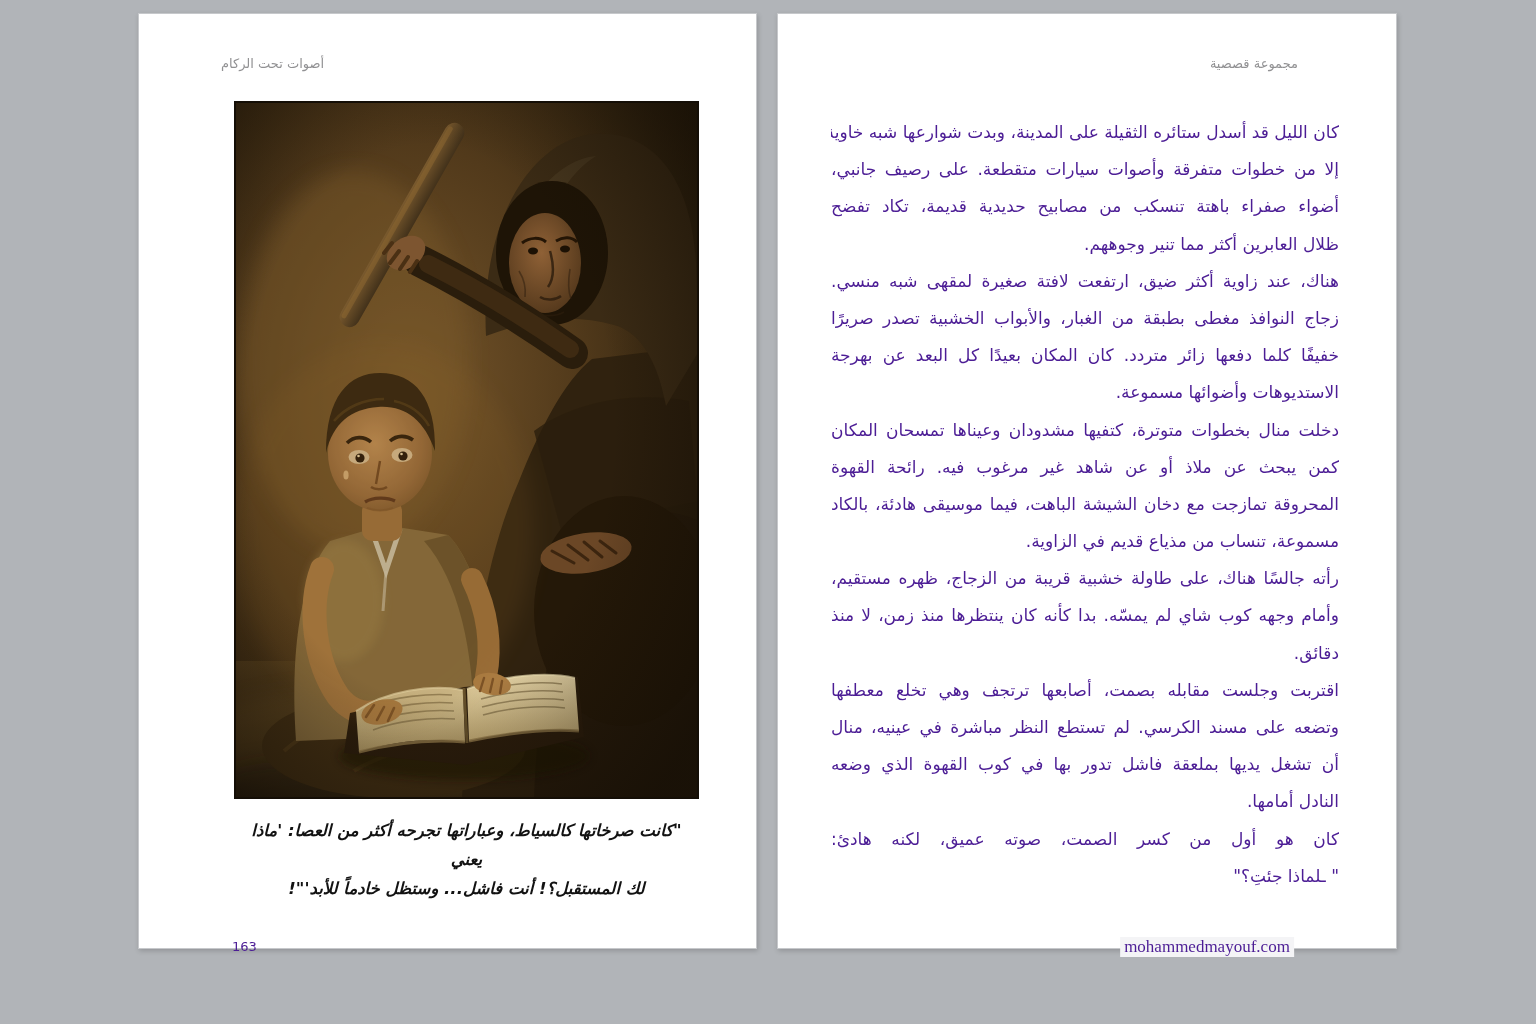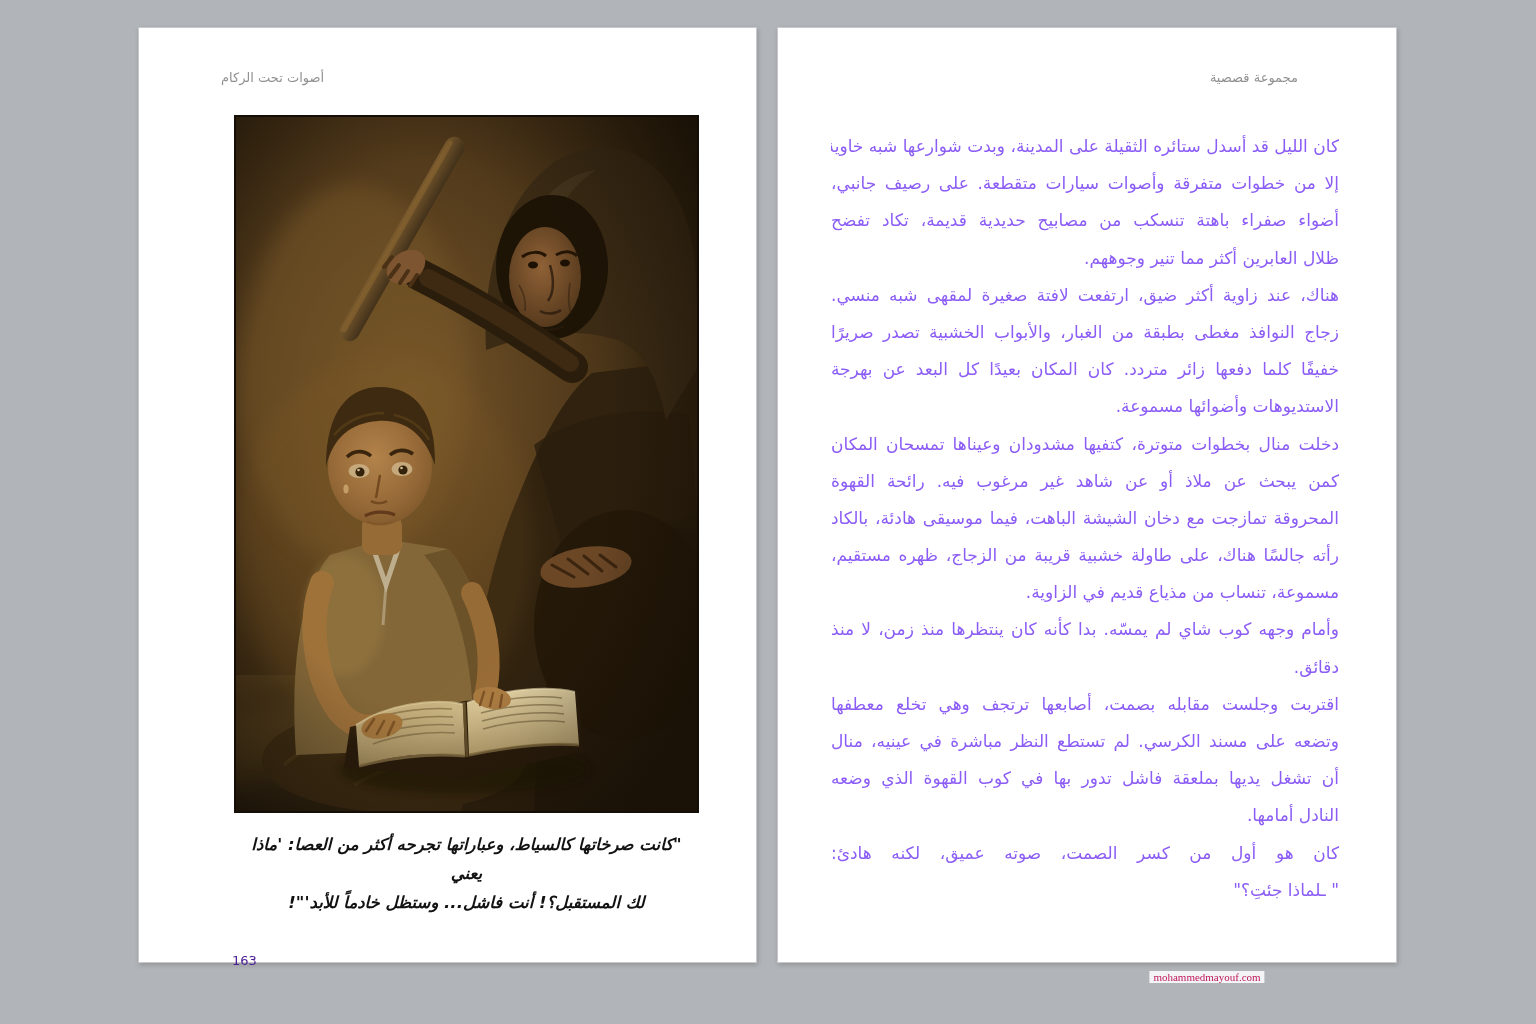--- a/index.html
+++ b/index.html
@@ -2,21 +2,21 @@
 <html><head>
 <meta charset="utf-8">
 <style>
   html,body{margin:0;padding:0;}
   body{
     width:1536px;height:1024px;overflow:hidden;position:relative;
     background:#b1b4b8;
     font-family:"DejaVu Sans",sans-serif;
   }
   .page{
-    position:absolute;top:27px;height:936px;background:#ffffff;
+    position:absolute;top:13px;height:936px;background:#ffffff;
     border:1px solid #c6c8cb;box-sizing:border-box;
     box-shadow:1px 2px 5px rgba(0,0,0,0.18);
   }
   .page-left{left:138px;width:619px;}
   .page-right{left:777px;width:620px;}
 
   .running-head{
     position:absolute;top:42px;font-size:13px;line-height:16px;
     color:#919193;direction:rtl;white-space:nowrap;
   }
@@ -33,37 +33,37 @@
     font-weight:bold;font-style:italic;
     font-size:16.5px;line-height:29px;color:#121212;
   }
   .folio{
     position:absolute;left:93px;top:925px;
     font-size:13px;color:#4c1d95;
   }
 
   .body-text{
     position:absolute;left:53px;right:57px;top:100px;
-    direction:rtl;color:#8b5cf6;
+    direction:rtl;color:#4c1d95;
     font-size:17px;line-height:37.2px;
     overflow:hidden;
   }
   .body-text .line{
     text-align:justify;text-align-last:justify;
     white-space:nowrap;overflow:hidden;max-height:37.2px;
   }
   .body-text .line.pend{
     text-align-last:right;
   }
 
   .footer-url{
     position:absolute;top:923px;left:429px;transform:translateX(-50%);
     font-family:"Liberation Serif","DejaVu Serif",serif;
-    font-size:11px;color:#be185d;background:#f4f4f6;
-    padding:0 4px;white-space:nowrap;cursor:pointer;margin-top:20px;
+    font-size:17px;color:#4c1d95;background:#f4f4f6;
+    padding:0 4px;white-space:nowrap;cursor:pointer;
   }
 </style>
 </head>
 <body>
 
 <div class="viewer">
 
   <div class="page page-left">
     <div class="running-head">أصوات تحت الركام</div>
 
@@ -224,22 +224,22 @@
         <div class="line">إلا من خطوات متفرقة وأصوات سيارات متقطعة. على رصيف جانبي،</div>
         <div class="line">أضواء صفراء باهتة تنسكب من مصابيح حديدية قديمة، تكاد تفضح</div>
         <div class="line pend">ظلال العابرين أكثر مما تنير وجوههم.</div>
         <div class="line">هناك، عند زاوية أكثر ضيق، ارتفعت لافتة صغيرة لمقهى شبه منسي.</div>
         <div class="line">زجاج النوافذ مغطى بطبقة من الغبار، والأبواب الخشبية تصدر صريرًا</div>
         <div class="line">خفيفًا كلما دفعها زائر متردد. كان المكان بعيدًا كل البعد عن بهرجة</div>
         <div class="line pend">الاستديوهات وأضوائها مسموعة.</div>
         <div class="line">دخلت منال بخطوات متوترة، كتفيها مشدودان وعيناها تمسحان المكان</div>
         <div class="line">كمن يبحث عن ملاذ أو عن شاهد غير مرغوب فيه. رائحة القهوة</div>
         <div class="line">المحروقة تمازجت مع دخان الشيشة الباهت، فيما موسيقى هادئة، بالكاد</div>
+        <div class="line pend">مسموعة، تنساب من مذياع قديم في الزاوية.</div>
         <div class="line">رأته جالسًا هناك، على طاولة خشبية قريبة من الزجاج، ظهره مستقيم،</div>
-        <div class="line pend">مسموعة، تنساب من مذياع قديم في الزاوية.</div>
         <div class="line">وأمام وجهه كوب شاي لم يمسّه. بدا كأنه كان ينتظرها منذ زمن، لا منذ</div>
         <div class="line pend">دقائق.</div>
         <div class="line">اقتربت وجلست مقابله بصمت، أصابعها ترتجف وهي تخلع معطفها</div>
         <div class="line">وتضعه على مسند الكرسي. لم تستطع النظر مباشرة في عينيه، منال</div>
         <div class="line">أن تشغل يديها بملعقة فاشل تدور بها في كوب القهوة الذي وضعه</div>
         <div class="line pend">النادل أمامها.</div>
         <div class="line">كان هو أول من كسر الصمت، صوته عميق، لكنه هادئ:</div>
         <div class="line pend">" ـلماذا جئتِ؟"</div>
       </div>
 

